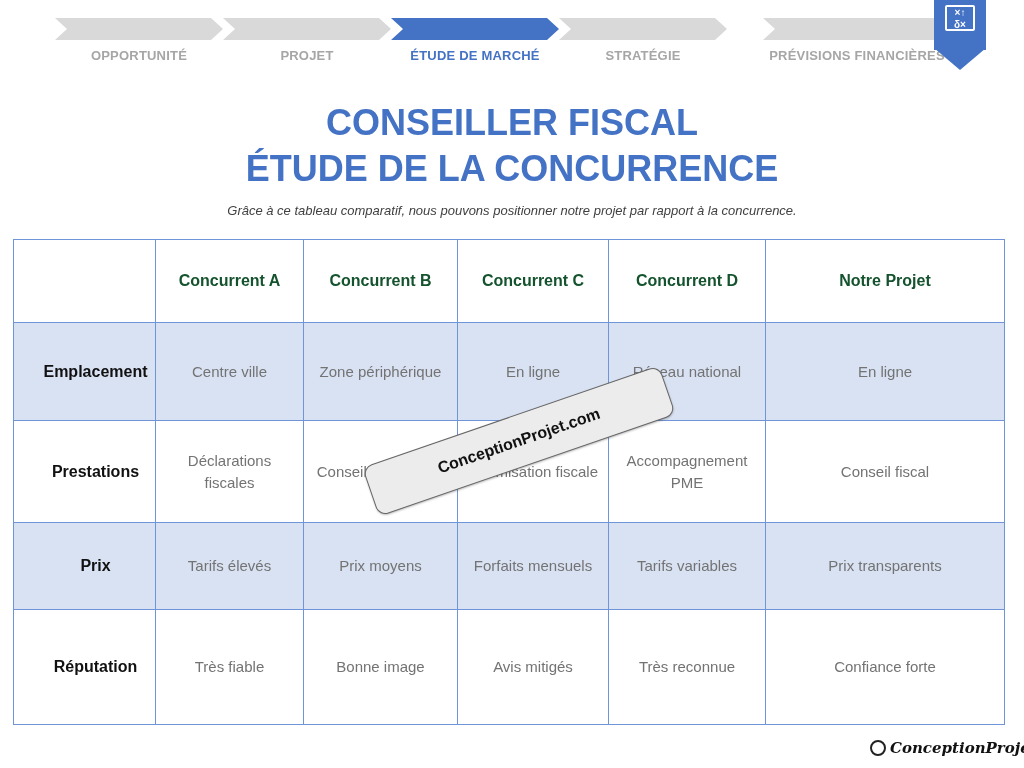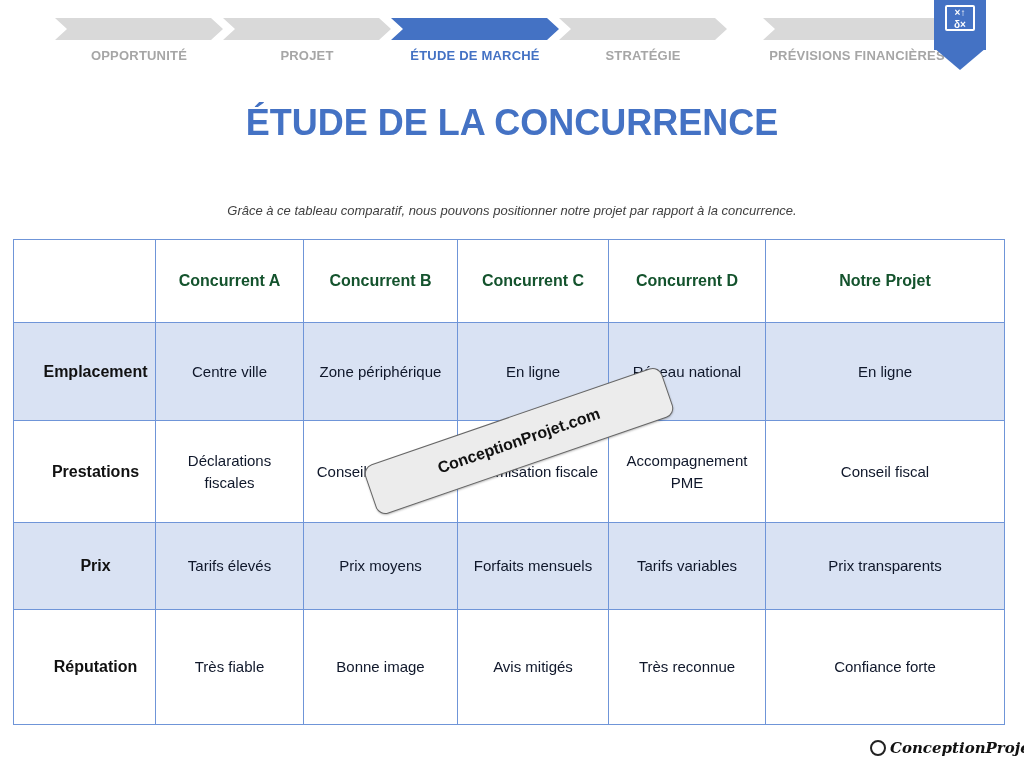--- a/index.html
+++ b/index.html
@@ -11,21 +11,21 @@
   .step.active .arrow { background:#4472c4; }
   .step .label { position:absolute; top:30px; left:0; right:0; text-align:center; font-size:13px; font-weight:bold; color:#a6a6a6; letter-spacing:0.2px; white-space:nowrap; }
   .step.active .label { color:#4472c4; }
   .badge { position:absolute; left:934px; top:0; width:52px; height:70px; }
   .badge .body { position:absolute; left:0; top:0; width:52px; height:50px; background:#4472c4; }
   .badge .tip { position:absolute; left:0; top:48px; width:0; height:0; border-left:26px solid transparent; border-right:26px solid transparent; border-top:22px solid #4472c4; }
   .badge .icon { position:absolute; left:11px; top:5px; width:30px; height:26px; border:2px solid #fff; border-radius:2px; color:#fff; font-size:10px; line-height:12px; text-align:center; font-weight:bold; box-sizing:border-box; }
   .title { position:absolute; left:0; right:0; top:100px; text-align:center; color:#4472c4; font-weight:bold; font-size:36px; line-height:46px; }
   .subtitle { position:absolute; left:0; right:0; top:203px; text-align:center; font-style:italic; font-size:13px; color:#404040; }
   table { position:absolute; left:13px; top:239px; width:991px; border-collapse:collapse; table-layout:fixed; }
-  td, th { border:1.5px solid #6f95d8; text-align:center; vertical-align:middle; font-size:15px; color:#0f172a; padding:0 6px; line-height:22px; }
+  td, th { border:1.5px solid #6f95d8; text-align:center; vertical-align:middle; font-size:15px; color:#737373; padding:0 6px; line-height:22px; }
   th { font-weight:bold; font-size:16px; color:#14532d; }
   tr.shaded td, tr.shaded th { background:#d9e2f3; }
   tr.head th { height:82px; background:#fff; }
   tr.r1 td, tr.r1 th { height:97px; }
   tr.r2 td, tr.r2 th { height:101px; }
   tr.r3 td, tr.r3 th { height:86px; }
   tr.r4 td, tr.r4 th { height:114px; }
   .rowhead { font-weight:bold; font-size:16px; color:#111;padding-left:28px; }
   .watermark { position:absolute; left:362px; top:415px; width:312px; height:50px; background:#ececec; border:1.5px solid #666; border-radius:10px; transform:rotate(-19deg); transform-origin:center; text-align:center; line-height:50px; font-weight:bold; font-size:16px; color:#111; box-shadow:0 1px 2px rgba(0,0,0,0.25); }
   .logo { position:absolute; left:870px; top:736px; height:24px; display:flex; align-items:center; gap:4px; }
@@ -61,20 +61,21 @@
 <div class="badge">
   <div class="body"></div>
   <div class="tip"></div>
   <div class="icon">
     <div>×↑</div>
     <div>δ×</div>
   </div>
 </div>
 
 <div class="title">
+  <div>CONSEILLER FISCAL</div>
   <div>ÉTUDE DE LA CONCURRENCE</div>
 </div>
 
 <div class="subtitle">Grâce à ce tableau comparatif, nous pouvons positionner notre projet par rapport à la concurrence.</div>
 
 <table>
   <colgroup>
     <col style="width:142px">
       <col style="width:148px">
       <col style="width:154px">

